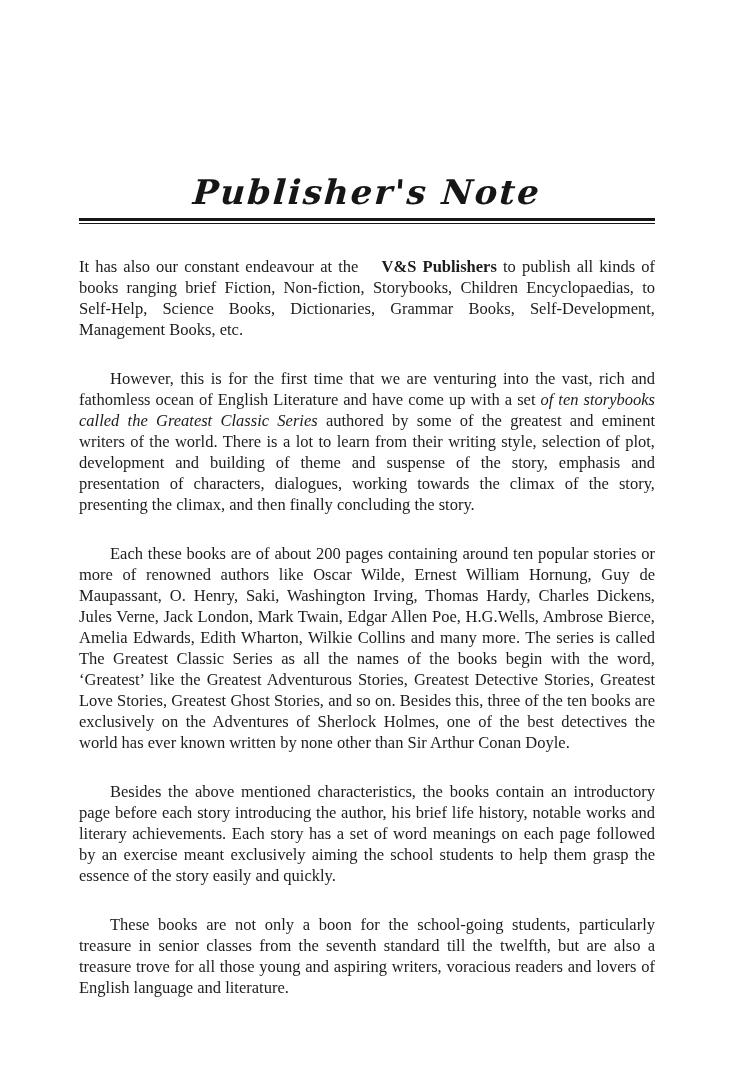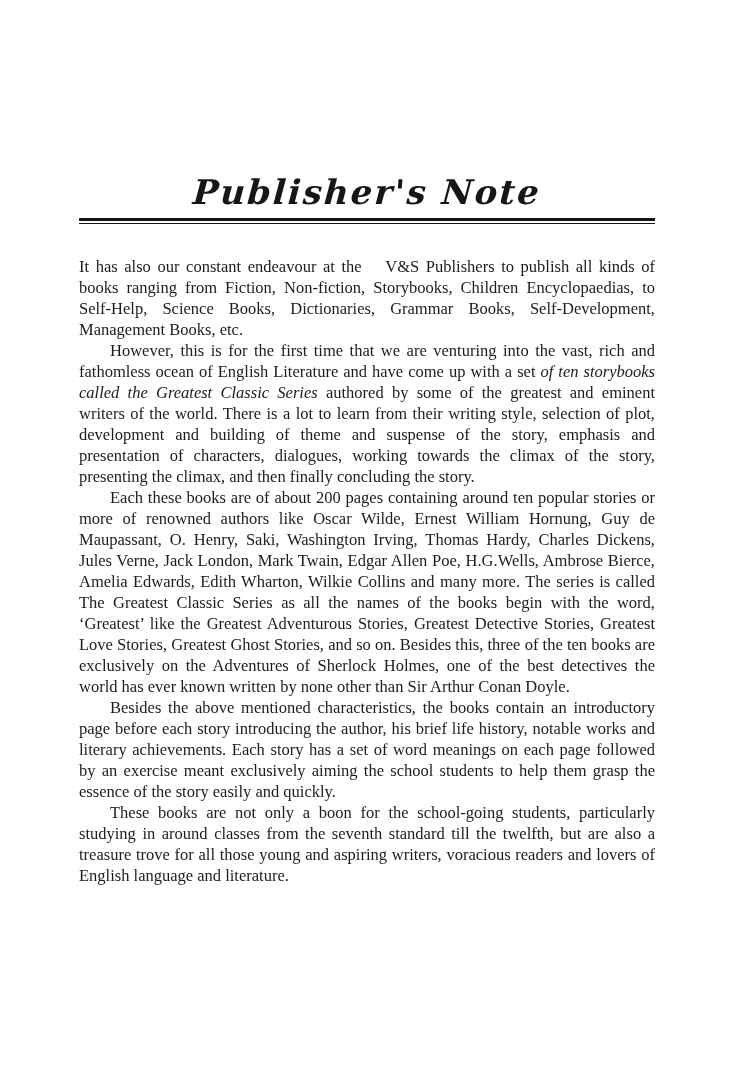--- a/index.html
+++ b/index.html
@@ -50,42 +50,43 @@
     font-size: 16.5px;
     line-height: 21px;
     text-align: justify;
   }
   .doc-body p {
     margin: 0;
     padding: 0;
   }
   .doc-body p.indented {
     text-indent: 31px;
+    margin-top: 28px;
   }
-  .seg-bold   { font-weight: normal; margin-left: 17px; }
+  .seg-bold   { font-weight: bold; margin-left: 17px; }
   .seg-italic { font-style: italic; }
 </style>
 </head>
 <body>
 
 <div class="page">
   <div class="content">
 
     <div class="doc-header">
       <span class="doc-title">Publisher's Note</span>
       <div class="title-rule"></div>
     </div>
 
     <div class="doc-body">
 
-      <p><span>It has also our constant endeavour at the </span><span class="seg-bold">V&amp;S Publishers</span><span> to publish all kinds of books ranging from Fiction, Non-fiction, Storybooks, Children Encyclopaedias, to Self-Help, Science Books, Dictionaries, Grammar Books, Self-Development, Management Books, etc.</span></p>
+      <p><span>It has also our constant endeavour at the </span><span class="seg-bold">V&amp;S Publishers</span><span> to publish all kinds of books ranging brief Fiction, Non-fiction, Storybooks, Children Encyclopaedias, to Self-Help, Science Books, Dictionaries, Grammar Books, Self-Development, Management Books, etc.</span></p>
 
       <p class="indented"><span>However, this is for the first time that we are venturing into the vast, rich and fathomless ocean of English Literature and have come up with a set </span><span class="seg-italic">of ten storybooks called the Greatest Classic Series</span><span> authored by some of the greatest and eminent writers of the world. There is a lot to learn from their writing style, selection of plot, development and building of theme and suspense of the story, emphasis and presentation of characters, dialogues, working towards the climax of the story, presenting the climax, and then finally concluding the story.</span></p>
 
       <p class="indented"><span>Each these books are of about 200 pages containing around ten popular stories or more of renowned authors like Oscar Wilde, Ernest William Hornung, Guy de Maupassant, O. Henry, Saki, Washington Irving, Thomas Hardy, Charles Dickens, Jules Verne, Jack London, Mark Twain, Edgar Allen Poe, H.G.Wells, Ambrose Bierce, Amelia Edwards, Edith Wharton, Wilkie Collins and many more. The series is called The Greatest Classic Series as all the names of the books begin with the word, ‘Greatest’ like the Greatest Adventurous Stories, Greatest Detective Stories, Greatest Love Stories, Greatest Ghost Stories, and so on. Besides this, three of the ten books are exclusively on the Adventures of Sherlock Holmes, one of the best detectives the world has ever known written by none other than Sir Arthur Conan Doyle.</span></p>
 
       <p class="indented"><span>Besides the above mentioned characteristics, the books contain an introductory page before each story introducing the author, his brief life history, notable works and literary achievements. Each story has a set of word meanings on each page followed by an exercise meant exclusively aiming the school students to help them grasp the essence of the story easily and quickly.</span></p>
 
-      <p class="indented"><span>These books are not only a boon for the school-going students, particularly studying in around classes from the seventh standard till the twelfth, but are also a treasure trove for all those young and aspiring writers, voracious readers and lovers of English language and literature.</span></p>
+      <p class="indented"><span>These books are not only a boon for the school-going students, particularly treasure in senior classes from the seventh standard till the twelfth, but are also a treasure trove for all those young and aspiring writers, voracious readers and lovers of English language and literature.</span></p>
 
     </div>
   </div>
 </div>
 
 </body></html>

